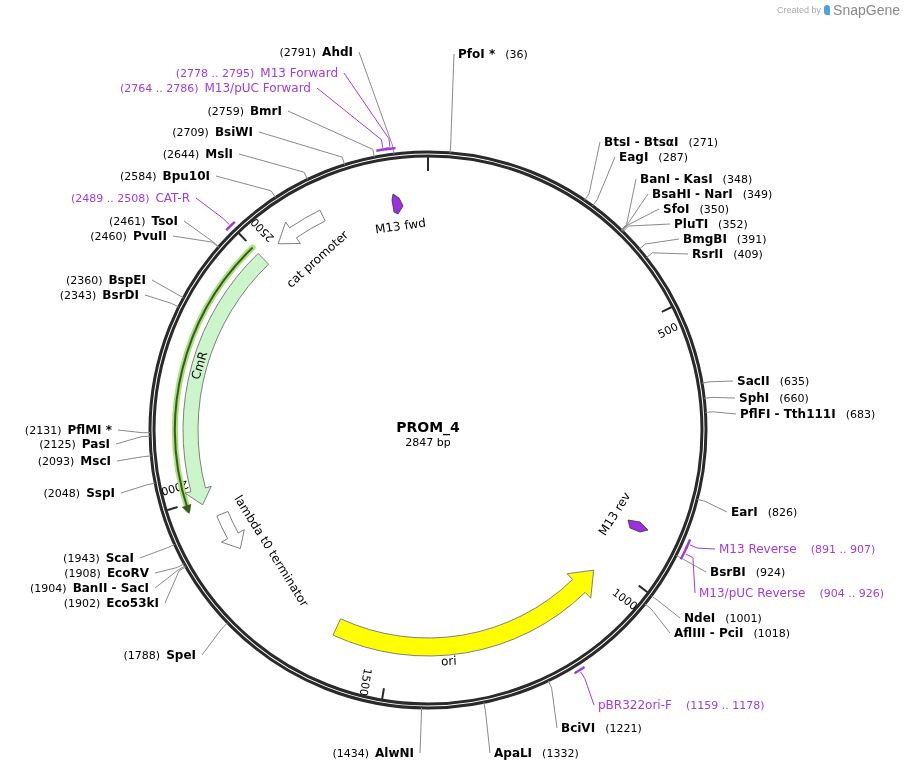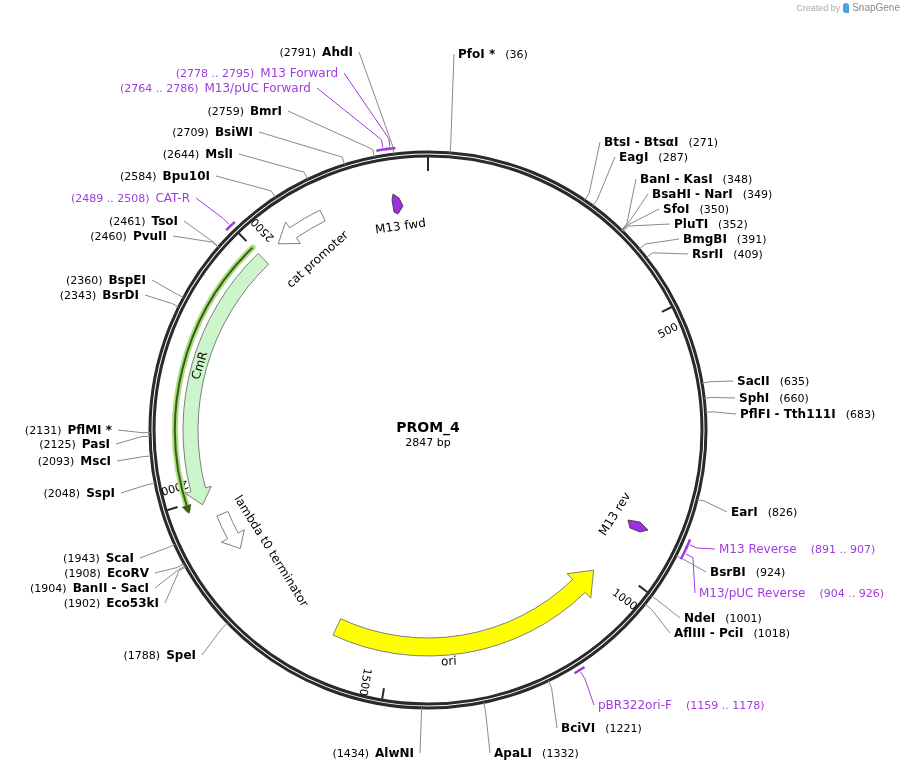--- a/index.html
+++ b/index.html
@@ -1,19 +1,19 @@
 <!DOCTYPE html>
 <html><head>
 <meta charset="utf-8">
 <style>
   html, body { margin: 0; padding: 0; background: #ffffff; }
   body { width: 906px; height: 772px; position: relative; overflow: hidden; font-family: "DejaVu Sans", "Liberation Sans", sans-serif; }
   #map { position: absolute; left: 0; top: 0; }
   .credit { position: absolute; right: 6px; top: 2px; font-size: 9px; color: #a9a9a9; font-family: "Liberation Sans", sans-serif; display: flex; align-items: center; gap: 3px; margin-left: 24px; }
-  .credit .brand { color: #8a8a8a; font-size: 10px; }
+  .credit .brand { color: #8a8a8a; font-size: 14px; }
   .credit .logo { width: 6px; height: 10px; background: #4aa3df; border-radius: 3px 3px 0 3px; display: inline-block; }
   svg text { font-family: "DejaVu Sans", "Liberation Sans", sans-serif; }
   .enz-name { font-weight: bold; font-size: 12px; fill: #000; }
   .enz-pos { font-size: 11px; fill: #000; }
   .primer-txt { font-size: 12px; fill: #a03be0; }
   .primer-pos { font-size: 11px; fill: #a03be0; }
   .leader { stroke: #8a8a8a; stroke-width: 1; fill: none; }
   .primer-leader { stroke: #a03be0; stroke-width: 1; fill: none; }
   .feat-label { font-size: 12px; fill: #000; }
   .title { font-weight: bold; font-size: 14px; fill: #000; }

